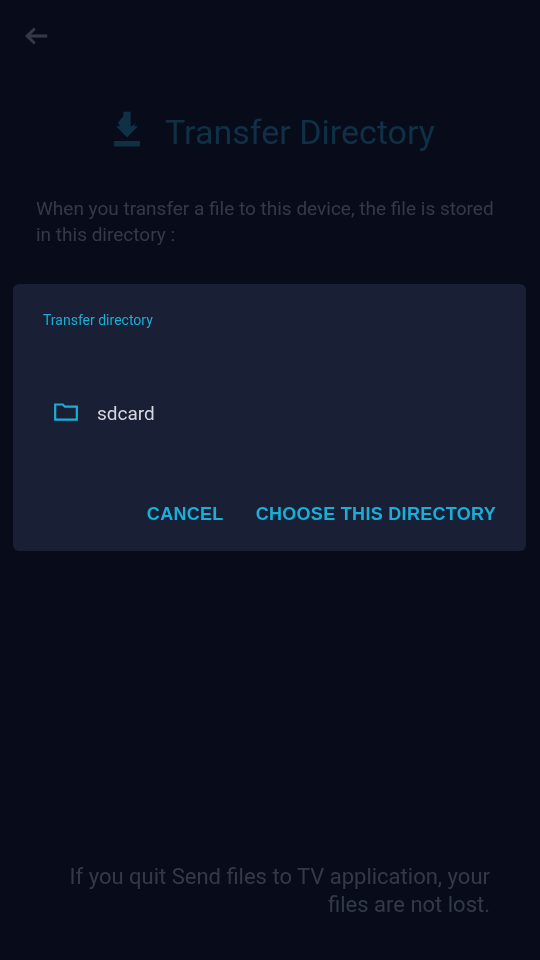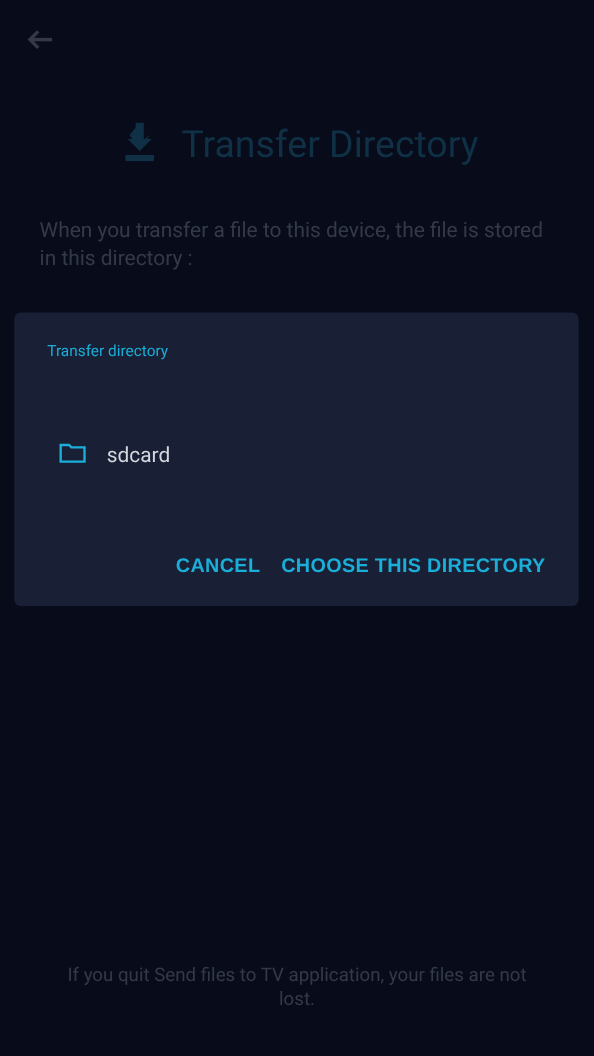--- a/index.html
+++ b/index.html
@@ -62,22 +62,22 @@
       text-align: center;
       padding-top: 36px;
       font-weight: 400;
     }
     .footer-text {
       position: absolute;
       bottom: 40px;
       left: 0;
       right: 0;
       color: #6b7280;
-      font-size: 17px;
-      text-align: center;
+      font-size: 22px;
+      text-align: right;
       padding: 0 50px;
       line-height: 1.3;
     }
     .dialog-overlay {
       position: absolute;
       inset: 0;
       display: flex;
       align-items: center;
       justify-content: center;
     }
@@ -109,21 +109,21 @@
       width: 26px;
       height: 22px;
     }
     .folder-label {
       color: #d6d8e0;
       font-size: 19px;
     }
     .dialog-actions {
       display: flex;
       justify-content: flex-end;
-      gap: 19px;
+      gap: 32px;
       padding: 26px 30px 26px 0;
       margin-top: 20px;
     }
     .dialog-button {
       color: #1aaed8;
       font-size: 18px;
       font-weight: 700;
       background: none;
       border: none;
       cursor: pointer;

